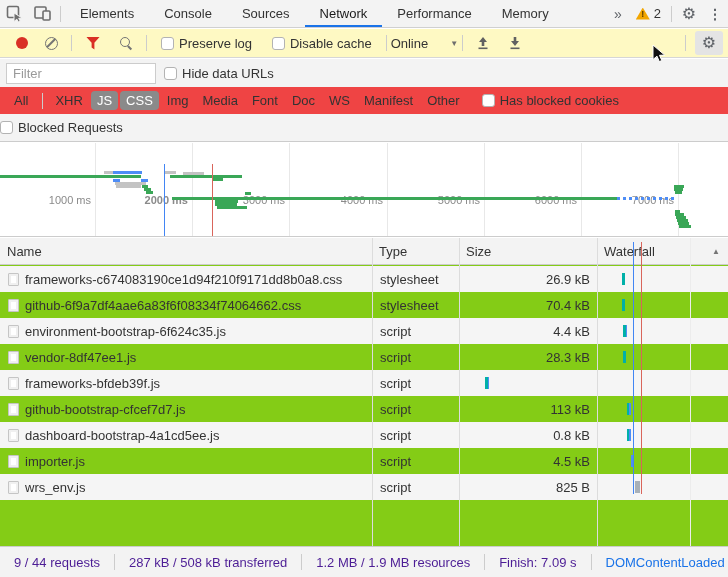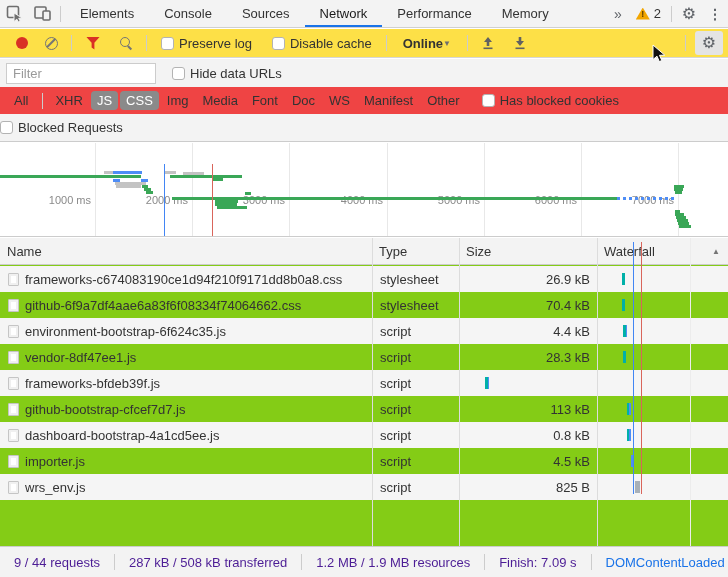--- a/index.html
+++ b/index.html
@@ -19,32 +19,32 @@
   .tab-overflow { padding:0 8px; color:#5f6368; font-size:14px; display:flex; align-items:center; }
   .tabbar-right { margin-left:auto; display:flex; align-items:center; height:100%; }
   .warn-badge { display:flex; align-items:center; gap:4px; padding:0 6px; }
   .warn-tri { width:14px; height:12px; background:#f2a600; clip-path:polygon(50% 0,100% 100%,0 100%);
               position:relative; display:flex; align-items:flex-end; justify-content:center; }
   .warn-tri span { color:#5c3d00; font-size:9px; font-weight:bold; line-height:11px; }
   .glyph-btn { width:26px; height:26px; display:flex; align-items:center; justify-content:center;
                color:#5f6368; cursor:pointer; }
 
   
-  .toolbar { position:absolute; top:29px; left:0; right:0; height:29px; background:#fde047;
+  .toolbar { position:absolute; top:29px; left:0; right:0; height:29px; background:#fef9c3;
              border-bottom:1px solid #d6d6d6; display:flex; align-items:center; padding-left:8px; }
   .record-dot { width:12px; height:12px; border-radius:50%; background:#d93025; margin:0 8px; cursor:pointer; }
   .clear-ic { width:13px; height:13px; border:1.5px solid #757575; border-radius:50%; position:relative; margin:0 9px; cursor:pointer; }
   .clear-ic:after { content:""; position:absolute; left:-1px; top:4.5px; width:12px; height:1.5px; background:#757575; transform:rotate(-45deg); }
   .funnel { width:14px; height:13px; background:#d93025; clip-path:polygon(0 0,100% 0,60% 48%,60% 100%,40% 84%,40% 48%); margin:0 10px; cursor:pointer; }
   .search-ic { width:14px; height:14px; position:relative; margin:0 9px; cursor:pointer; }
   .search-ic:before { content:""; position:absolute; left:1px; top:1px; width:8px; height:8px; border:1.5px solid #757575; border-radius:50%; }
   .search-ic:after { content:""; position:absolute; left:9px; top:9px; width:5px; height:1.5px; background:#757575; transform:rotate(45deg); transform-origin:left center; }
   .cb-wrap { display:flex; align-items:center; gap:5px; margin:0 10px; cursor:pointer; }
   .cb { width:13px; height:13px; background:#fff; border:1px solid #b3b3b3; border-radius:3px; }
-  .select-wrap { display:flex; align-items:center; margin:0 12px; cursor:pointer;font-weight:bold; }
+  .select-wrap { display:flex; align-items:center; gap:22px; margin:0 0; cursor:pointer; }
   .caret { font-size:8px; color:#6e6e6e; }
   .arrow-btn { width:16px; height:16px; margin:0 8px; cursor:pointer; }
   .gear-btn { width:28px; height:24px; background:#e4e4e4; border-radius:3px; display:flex; align-items:center;
               justify-content:center; margin:0 5px; cursor:pointer; color:#5f6368; }
   .gear-glyph { font-size:16px; line-height:16px; }
 
   
   .filterrow { position:absolute; top:59px; left:0; right:0; height:28px; background:#f3f3f3; display:flex; align-items:center; }
   .filter-input { width:150px; height:21px; margin-left:6px; border:1px solid #ccc; background:#fff;
                   font-family:"Liberation Sans",sans-serif; font-size:13px; color:#333; padding:0 6px; }
@@ -176,21 +176,21 @@
     </span>
     <span style="margin-left:auto;"></span>
     <span class="vdiv"></span>
     <span class="gear-btn">
       <span class="gear-glyph">⚙</span>
     </span>
   </div>
 
   <div class="filterrow">
     <input class="filter-input" placeholder="Filter" style="">
-    <span class="cb-wrap" style="margin-left:16px;align-items:center;">
+    <span class="cb-wrap" style="margin-left:8px;align-items:center;">
       <span class="cb"></span>
       <span>Hide data URLs</span>
     </span>
   </div>
 
   <div class="typerow">
     <span id="type-items" style="display:flex;align-items:center;">
         <div class="type-item">All</div>
         <div class="vdiv"></div>
         <div class="type-item">XHR</div>
@@ -214,21 +214,21 @@
     <span class="cb-wrap" style="margin-left:0;">
       <span class="cb"></span>
       <span>Blocked Requests</span>
     </span>
   </div>
 
   <div class="overview" id="overview">
       <div class="ov-grid" style="left: 95px;"></div>
       <div class="ov-tick" style="left: 95px;">1000 ms</div>
       <div class="ov-grid" style="left: 192px;"></div>
-      <div class="ov-tick" style="left: 192px;">2000 ms</div>
+      <div class="ov-tick" style="left: 192px; font-weight: bold;">2000 ms</div>
       <div class="ov-grid" style="left: 289px;"></div>
       <div class="ov-tick" style="left: 289px;">3000 ms</div>
       <div class="ov-grid" style="left: 387px;"></div>
       <div class="ov-tick" style="left: 387px;">4000 ms</div>
       <div class="ov-grid" style="left: 484px;"></div>
       <div class="ov-tick" style="left: 484px;">5000 ms</div>
       <div class="ov-grid" style="left: 581px;"></div>
       <div class="ov-tick" style="left: 581px;">6000 ms</div>
       <div class="ov-grid" style="left: 678px;"></div>
       <div class="ov-tick" style="left: 678px;">7000 ms</div>

